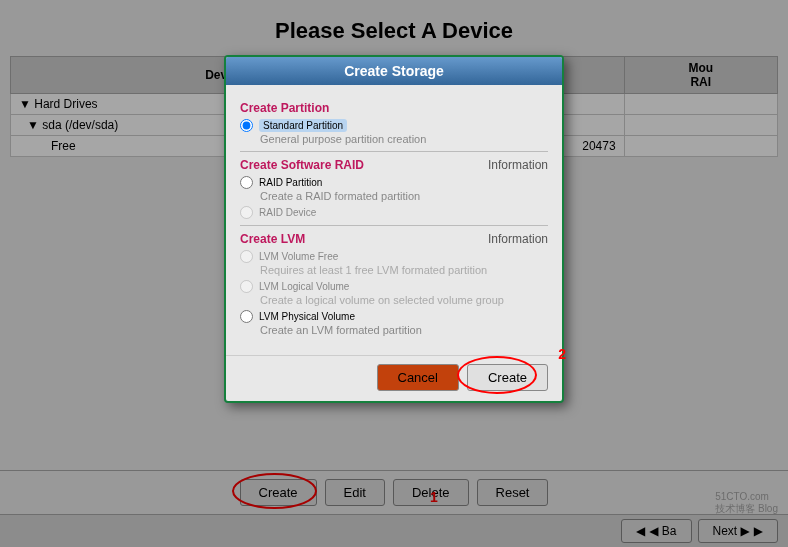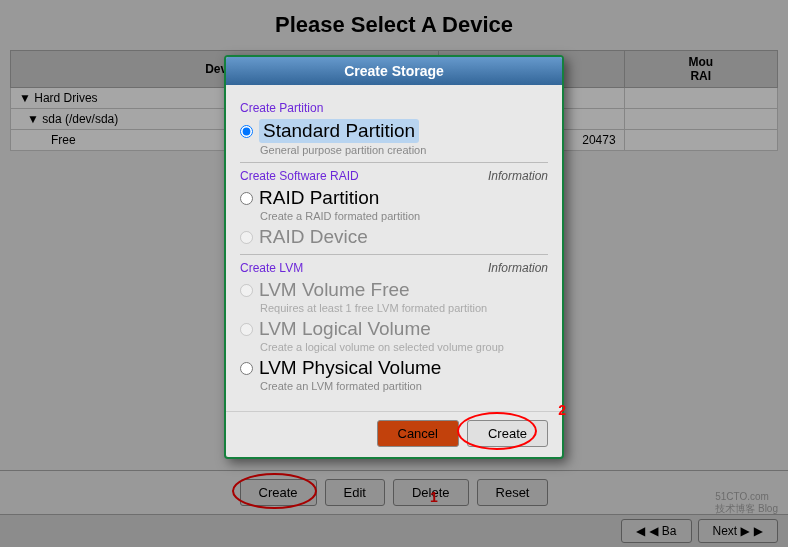--- a/index.html
+++ b/index.html
@@ -20,21 +20,21 @@
       background: #ececec;
       display: flex;
       flex-direction: column;
       position: relative;
     }
 
     .page-title {
       text-align: center;
       font-size: 22px;
       font-weight: bold;
-      padding: 12px 0 12px 0;
+      padding: 18px 0 12px 0;
       color: #000;
       background: #ececec;
     }
 
     .content-area {
       flex: 1;
       display: flex;
       flex-direction: column;
       padding: 0 10px;
       background: #ececec;
@@ -156,41 +156,40 @@
     }
 
     .section-header {
       display: flex;
       justify-content: space-between;
       align-items: center;
       margin-bottom: 4px;
       margin-top: 6px;
     }
     .section-label {
-      font-weight: normal;
-      font-size: 12px;
-      color: #6d28d9;
+      font-weight: bold;
+      font-size: 12px;
+      color: #be185d;
     }
     .section-info {
       font-size: 12px;
       color: #555;
-      font-style: italic;
     }
 
     .radio-row {
       display: flex;
       align-items: center;
       gap: 6px;
       margin: 4px 0 1px 0;
     }
     .radio-row input[type=radio] {
       margin: 0;
     }
     .radio-label {
-      font-size: 19px;
+      font-size: 10px;
       color: #000;
     }
     .radio-label.disabled {
       color: #888;
     }
     .sub-desc {
       font-size: 11px;
       color: #888;
       margin-left: 20px;
       margin-bottom: 3px;

